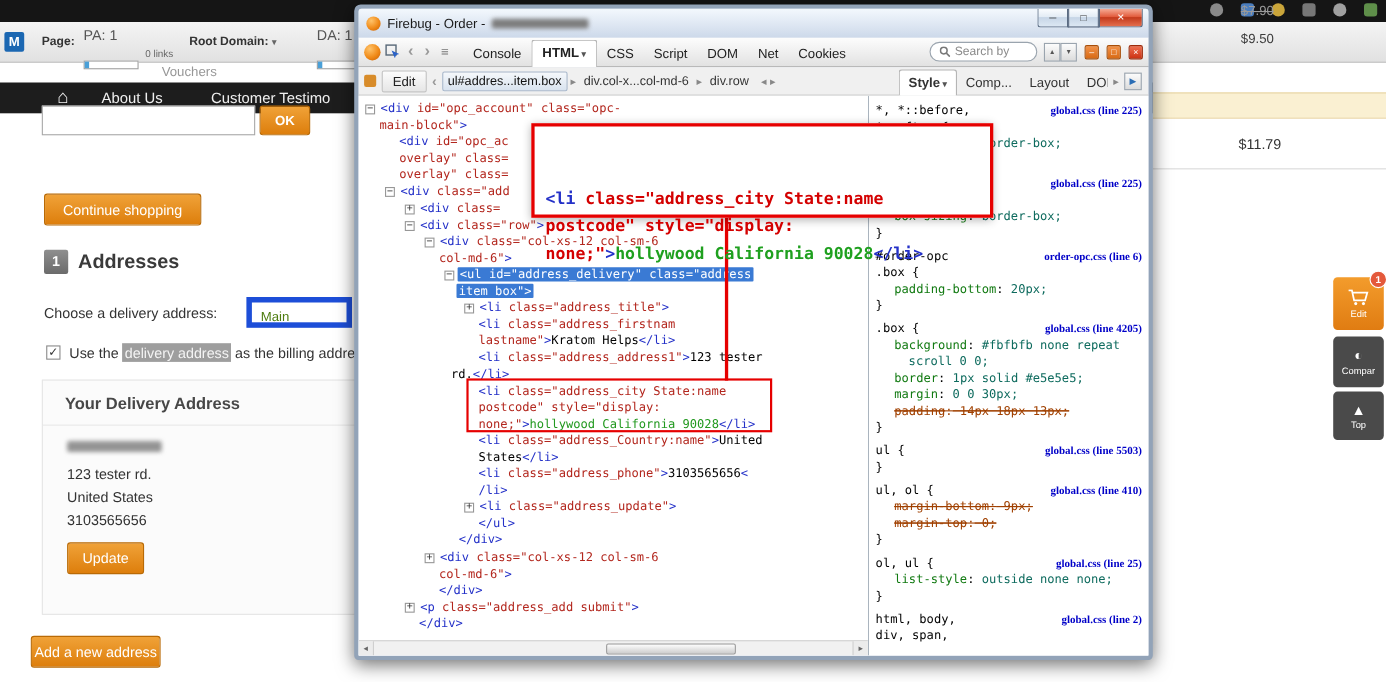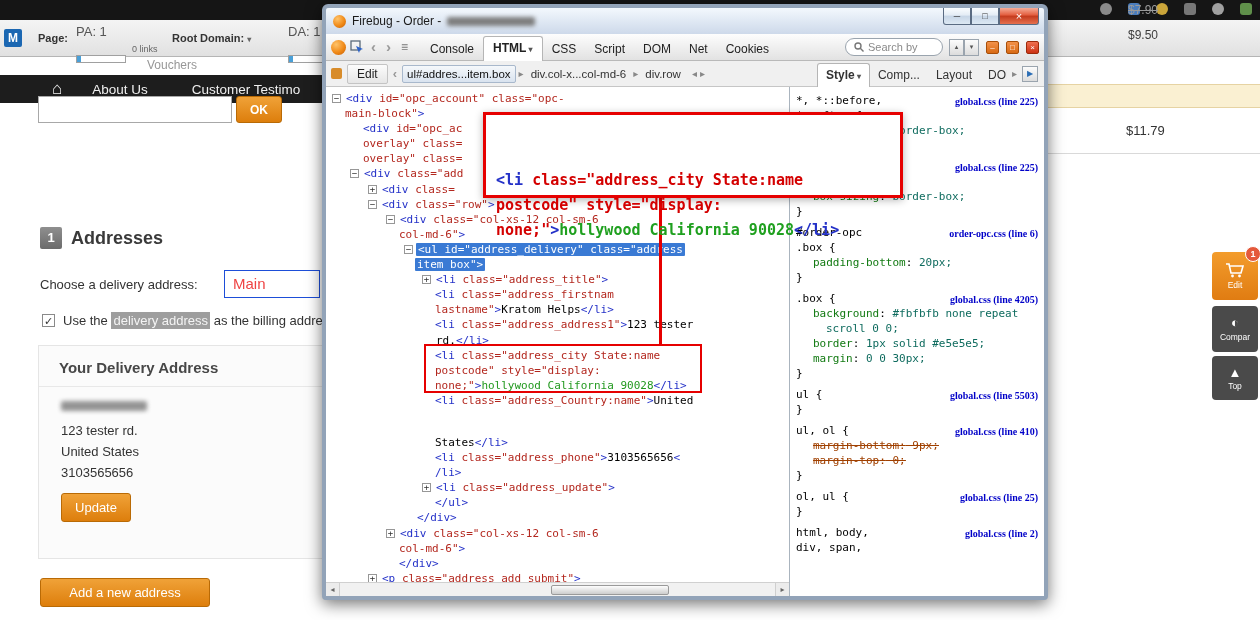--- a/index.html
+++ b/index.html
@@ -39,28 +39,28 @@
 
   .navbar{position:absolute;left:0;top:75px;width:1048px;height:28px;background:#1d1d1d;display:flex;align-items:center;padding-left:52px}
   .home{color:#f2f2f2;font-size:17px;margin-right:30px}
   .nav-items{display:flex;gap:44px}
   .nav-item{color:#efefef;font-size:13.5px;white-space:nowrap}
 
   .vinput{position:absolute;left:38px;top:96px;width:194px;height:27px;border:1px solid #a8a8a8;background:#fff;z-index:3}
   .orange{background:linear-gradient(#f0a238,#dd7e0c);border:1px solid #b96a05;color:#fff;border-radius:3px;font-size:13px;font-family:"Liberation Sans",sans-serif;cursor:pointer}
   .okbtn{position:absolute;left:236px;top:96px;width:46px;height:27px;z-index:3;font-weight:bold;font-size:12px}
   .contbtn{position:absolute;left:40px;top:176px;width:143px;height:29px}
-  .addbtn{position:absolute;left:40px;top:578px;width:170px;height:29px}
+  .addbtn{position:absolute;left:28px;top:578px;width:118px;height:29px}
 
   .steprow{position:absolute;left:40px;top:227px;display:flex;align-items:center;gap:9px}
   .stepnum{width:22px;height:22px;background:linear-gradient(#8f8f8f,#6b6b6b);border-radius:2px;color:#fff;font-weight:bold;font-size:13px;text-align:center;line-height:22px}
   .steptitle{font-size:18px;font-weight:bold;color:#3a3a3a}
 
   .chooselbl{position:absolute;left:40px;top:277px;font-size:13px;color:#333}
-  .addrselect{position:absolute;left:224px;top:270px;width:96px;height:28px;background:#fff;border:1px solid #1d4ed8;font-size:15px;color:#ef4444;line-height:26px;padding-left:8px}
+  .addrselect{position:absolute;left:224px;top:270px;width:96px;height:28px;background:#fff;border:5px solid #1d4ed8;font-size:12px;color:#4d7c0f;line-height:26px;padding-left:8px}
 
   .checkrow{position:absolute;left:42px;top:313px;display:flex;align-items:center;gap:8px}
   .checkbox{width:13px;height:13px;border:1px solid #8a8a8a;background:#fff;display:inline-flex;align-items:center;justify-content:center}
   .check{font-size:11px;color:#333;line-height:10px}
   .checklbl{font-size:13px;color:#333}
   .hl{background:#9e9e9e;color:#f4f4f4;padding:1px 2px}
 
   .delivbox{position:absolute;left:38px;top:345px;width:292px;height:214px;background:#fbfbfb;border:1px solid #e5e5e5}
   .delivtitle{font-size:15px;font-weight:bold;color:#474747;padding:13px 20px 10px;border-bottom:1px solid #e8e8e8}
   .delivbody{padding:12px 22px}
@@ -197,20 +197,21 @@
     <span class="home">⌂</span>
     <span class="nav-items">
         <span class="nav-item">About Us</span>
         <span class="nav-item">Customer Testimo</span>
       </span>
   </div>
 
   <input class="vinput" style="">
   <button class="okbtn orange">OK</button>
 
+  <button class="contbtn orange">Continue shopping</button>
 
   <div class="steprow">
     <span class="stepnum">1</span>
     <span class="steptitle">Addresses</span>
   </div>
 
   <span class="chooselbl">Choose a delivery address:</span>
   <div class="addrselect"><span>Main</span></div>
 
   <div class="checkrow">
@@ -340,26 +341,26 @@
             <div class="tree-line" style="padding-left: 42px;"><span class="expander">+</span><span class="linebody"><span class="sg-t">&lt;div </span><span class="sg-a">class=</span></span></div>
             <div class="tree-line" style="padding-left: 42px;"><span class="expander">−</span><span class="linebody"><span class="sg-t">&lt;div </span><span class="sg-a">class="row"</span><span class="sg-t">&gt;</span></span></div>
             <div class="tree-line" style="padding-left: 60px;"><span class="expander">−</span><span class="linebody"><span class="sg-t">&lt;div </span><span class="sg-a">class="col-xs-12 col-sm-6</span></span></div>
             <div class="tree-line" style="padding-left: 71px;"><span class="linebody"><span class="sg-a">col-md-6"</span><span class="sg-t">&gt;</span></span></div>
             <div class="tree-line sel" style="padding-left: 78px;"><span class="expander">−</span><span class="linebody"><span class="sg-t">&lt;ul </span><span class="sg-a">id="address_delivery" class="address</span></span></div>
             <div class="tree-line sel" style="padding-left: 89px;"><span class="linebody"><span class="sg-a">item box"</span><span class="sg-t">&gt;</span></span></div>
             <div class="tree-line" style="padding-left: 96px;"><span class="expander">+</span><span class="linebody"><span class="sg-t">&lt;li </span><span class="sg-a">class="address_title"</span><span class="sg-t">&gt;</span></span></div>
             <div class="tree-line" style="padding-left: 107px;"><span class="linebody"><span class="sg-t">&lt;li </span><span class="sg-a">class="address_firstnam</span></span></div>
             <div class="tree-line" style="padding-left: 107px;"><span class="linebody"><span class="sg-a">lastname"</span><span class="sg-t">&gt;</span><span class="sg-x">Kratom Helps</span><span class="sg-t">&lt;/li&gt;</span></span></div>
             <div class="tree-line" style="padding-left: 107px;"><span class="linebody"><span class="sg-t">&lt;li </span><span class="sg-a">class="address_address1"</span><span class="sg-t">&gt;</span><span class="sg-x">123 tester</span></span></div>
-            <div class="tree-line" style="padding-left: 108px;"><span class="linebody"><span class="sg-x">rd.</span><span class="sg-t">&lt;/li&gt;</span></span></div>
+            <div class="tree-line" style="padding-left: 82px;"><span class="linebody"><span class="sg-x">rd.</span><span class="sg-t">&lt;/li&gt;</span></span></div>
             <div class="tree-line" style="padding-left: 107px;"><span class="linebody"><span class="sg-t">&lt;li </span><span class="sg-a">class="address_city State:name</span></span></div>
             <div class="tree-line" style="padding-left: 107px;"><span class="linebody"><span class="sg-a">postcode" style="display:</span></span></div>
             <div class="tree-line" style="padding-left: 107px;"><span class="linebody"><span class="sg-a">none;"</span><span class="sg-t">&gt;</span><span class="sg-g">hollywood California 90028</span><span class="sg-t">&lt;/li&gt;</span></span></div>
             <div class="tree-line" style="padding-left: 107px;"><span class="linebody"><span class="sg-t">&lt;li </span><span class="sg-a">class="address_Country:name"</span><span class="sg-t">&gt;</span><span class="sg-x">United</span></span></div>
-            <div class="tree-line" style="padding-left: 107px; margin-top: 27px;"><span class="linebody"><span class="sg-x">States</span><span class="sg-t">&lt;/li&gt;</span></span></div>
+            <div class="tree-line" style="padding-left: 107px;"><span class="linebody"><span class="sg-x">States</span><span class="sg-t">&lt;/li&gt;</span></span></div>
             <div class="tree-line" style="padding-left: 107px;"><span class="linebody"><span class="sg-t">&lt;li </span><span class="sg-a">class="address_phone"</span><span class="sg-t">&gt;</span><span class="sg-x">3103565656</span><span class="sg-t">&lt;</span></span></div>
             <div class="tree-line" style="padding-left: 107px;"><span class="linebody"><span class="sg-t">/li&gt;</span></span></div>
             <div class="tree-line" style="padding-left: 96px;"><span class="expander">+</span><span class="linebody"><span class="sg-t">&lt;li </span><span class="sg-a">class="address_update"</span><span class="sg-t">&gt;</span></span></div>
             <div class="tree-line" style="padding-left: 107px;"><span class="linebody"><span class="sg-t">&lt;/ul&gt;</span></span></div>
             <div class="tree-line" style="padding-left: 89px;"><span class="linebody"><span class="sg-t">&lt;/div&gt;</span></span></div>
             <div class="tree-line" style="padding-left: 60px;"><span class="expander">+</span><span class="linebody"><span class="sg-t">&lt;div </span><span class="sg-a">class="col-xs-12 col-sm-6</span></span></div>
             <div class="tree-line" style="padding-left: 71px;"><span class="linebody"><span class="sg-a">col-md-6"</span><span class="sg-t">&gt;</span></span></div>
             <div class="tree-line" style="padding-left: 71px;"><span class="linebody"><span class="sg-t">&lt;/div&gt;</span></span></div>
             <div class="tree-line" style="padding-left: 42px;"><span class="expander">+</span><span class="linebody"><span class="sg-t">&lt;p </span><span class="sg-a">class="address_add submit"</span><span class="sg-t">&gt;</span></span></div>
             <div class="tree-line" style="padding-left: 53px;"><span class="linebody"><span class="sg-t">&lt;/div&gt;</span></span></div>
@@ -388,34 +389,36 @@
               <div class="sel-line">#order-opc<span class="ref">order-opc.css (line 6)</span></div>
               <div class="sel-line">.box {</div>
               <div class="prop"><span class="pn">padding-bottom</span>:<span class="pv"> 20px;</span></div>
               <div class="sel-line">}</div>
             </div>
             <div class="rule">
               <div class="sel-line">.box {<span class="ref">global.css (line 4205)</span></div>
               <div class="prop"><span class="pn">background</span>:<span class="pv"> #fbfbfb none repeat scroll 0 0;</span></div>
               <div class="prop"><span class="pn">border</span>:<span class="pv"> 1px solid #e5e5e5;</span></div>
               <div class="prop"><span class="pn">margin</span>:<span class="pv"> 0 0 30px;</span></div>
+              <div class="prop struck"><span class="pn">padding</span>:<span class="pv"> 14px 18px 13px;</span></div>
               <div class="sel-line">}</div>
             </div>
             <div class="rule">
               <div class="sel-line">ul {<span class="ref">global.css (line 5503)</span></div>
               <div class="sel-line">}</div>
             </div>
             <div class="rule">
               <div class="sel-line">ul, ol {<span class="ref">global.css (line 410)</span></div>
               <div class="prop struck"><span class="pn">margin-bottom</span>:<span class="pv"> 9px;</span></div>
               <div class="prop struck"><span class="pn">margin-top</span>:<span class="pv"> 0;</span></div>
               <div class="sel-line">}</div>
             </div>
             <div class="rule">
               <div class="sel-line">ol, ul {<span class="ref">global.css (line 25)</span></div>
+              <div class="prop"><span class="pn">list-style</span>:<span class="pv"> outside none none;</span></div>
               <div class="sel-line">}</div>
             </div>
             <div class="rule">
               <div class="sel-line">html, body,<span class="ref">global.css (line 2)</span></div>
               <div class="sel-line">div, span,</div>
             </div>
           </div>
       </div>
     </div>
   </div>

